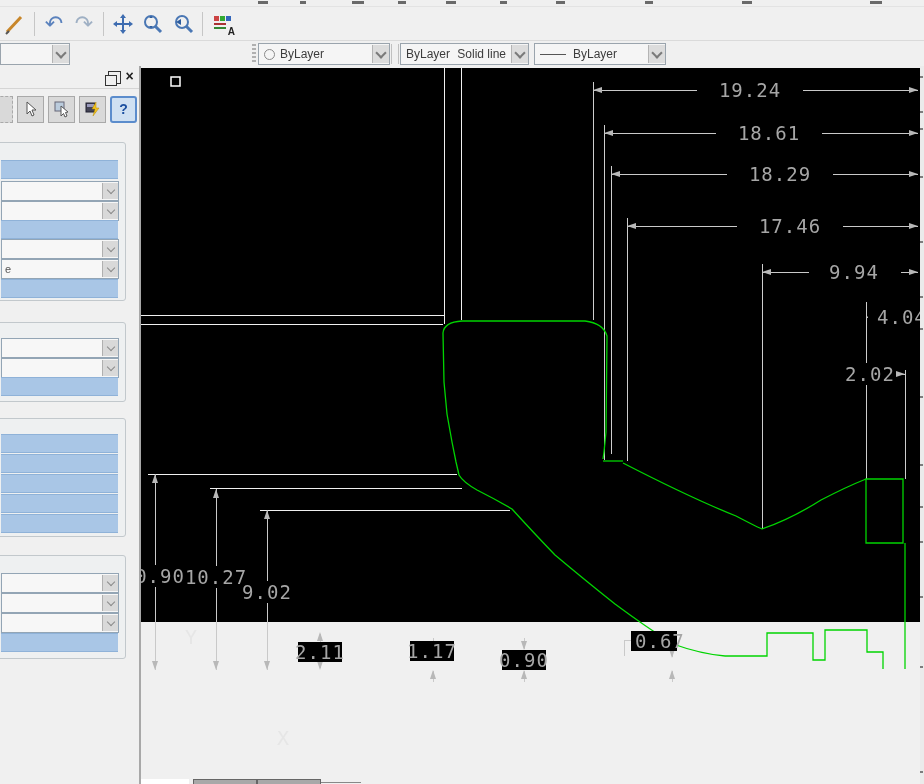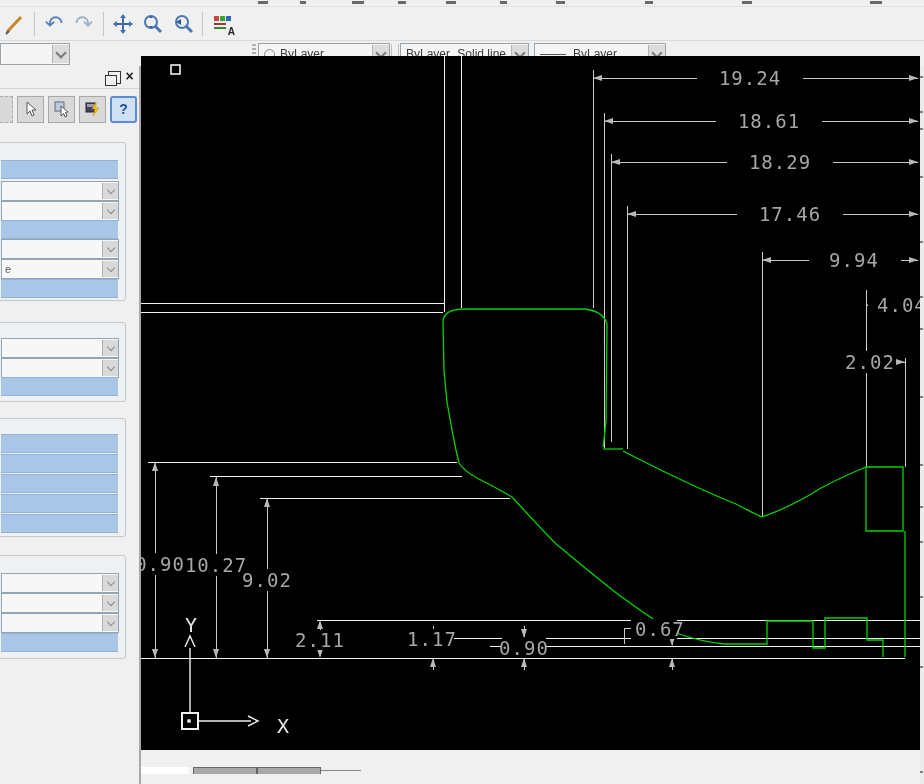--- a/index.html
+++ b/index.html
@@ -48,21 +48,21 @@
   .prow-band{position:absolute;left:0;width:117px;height:17px;background:#a9c6e6;
              border-top:1px solid #8fb2d8;border-bottom:1px solid #8fb2d8;}
   .prow-combo{position:absolute;left:0;width:116px;height:18px;background:#f7f7f7;
       border:1px solid #93a5b5;display:flex;align-items:center;font-size:11px;color:#555;}
   .prow-combo .fld{flex:1;padding-left:3px;}
   .prow-combo .dd{width:15px;height:16px;background:#d9d9d9;border-left:1px solid #b0b0b0;
       display:flex;align-items:center;justify-content:center;}
   .prow-combo .chev{width:5px;height:5px;border-width:0 1.5px 1.5px 0;border-style:solid;border-color:#8a8a8a;}
 
   
-  #canvas{position:absolute;left:141px;top:56px;width:779px;height:694px;background:#000;}
+  #canvas{position:absolute;left:141px;top:68px;width:779px;height:554px;background:#000;}
   #right-strip{position:absolute;left:920px;top:66px;width:4px;height:718px;background:#ebebeb;}
   #right-strip .mark{position:absolute;left:0;width:3px;height:2px;background:#7d7d7d;}
   svg text{font-family:"DejaVu Sans Mono",monospace;}
   .dimtext{fill:#a6a6a6;font-size:19px;letter-spacing:1px;}
   .axistext{fill:#e6e6e6;font-size:20px;}
 </style>
 </head>
 <body>
 
 <div id="screen">

